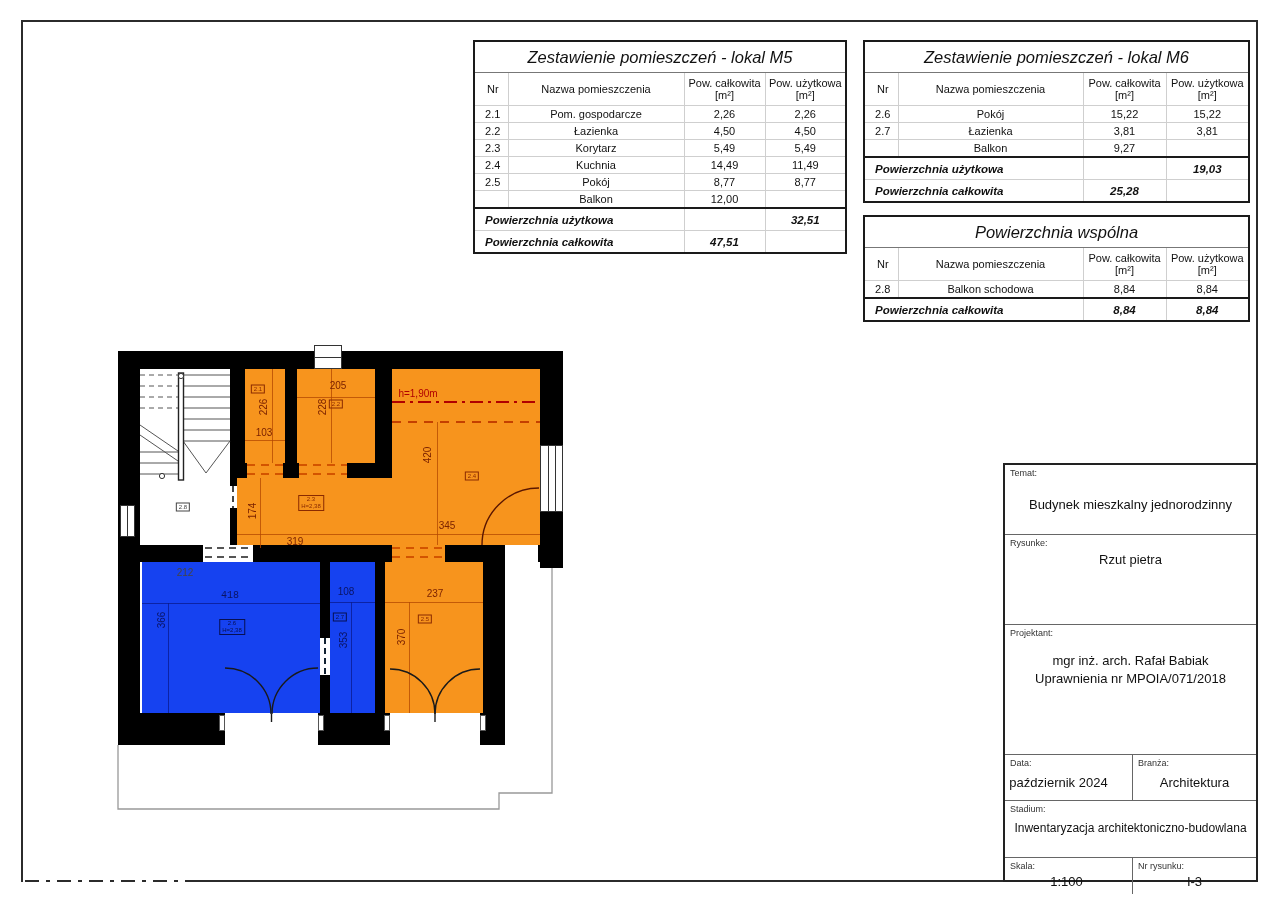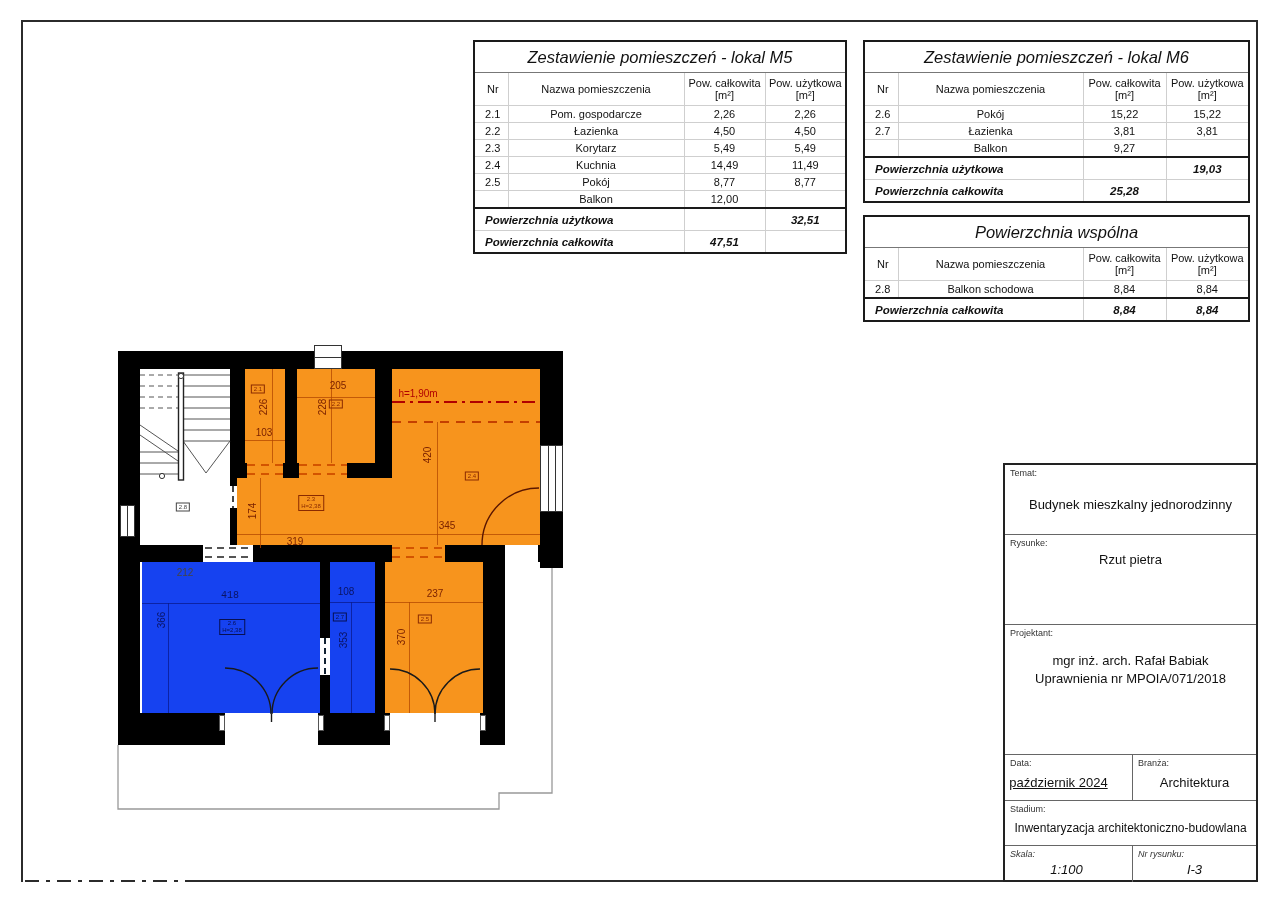--- a/index.html
+++ b/index.html
@@ -380,29 +380,29 @@
       <div class="tb-val" style="top:17px;">Rzut pietra</div>
     </div>
     <div class="tb-sec" style="top:159px;height:130px;">
       <div class="tb-label">Projektant:</div>
       <div class="tb-val" style="top:28px;">mgr inż. arch. Rafał Babiak</div>
       <div class="tb-val" style="top:46px;">Uprawnienia nr MPOIA/071/2018</div>
     </div>
     <div class="tb-sec" style="top:289px;height:46px;">
       <div class="tb-split"></div>
       <div class="tb-label">Data:</div>
-      <div class="tb-val" style="top:20px;left:0;right:144px;text-decoration:underline;">październik 2024</div>
+      <div class="tb-val" style="top:20px;left:0;right:144px;">październik 2024</div>
       <div class="tb-label" style="left:133px;">Branża:</div>
       <div class="tb-val" style="top:20px;left:128px;right:0;">Architektura</div>
     </div>
     <div class="tb-sec" style="top:335px;height:47px;">
       <div class="tb-label">Stadium:</div>
       <div class="tb-val" style="top:20px;font-size:12px;">Inwentaryzacja architektoniczno-budowlana</div>
     </div>
-    <div class="tb-sec" style="top:380px;height:37px;font-style:italic;">
+    <div class="tb-sec" style="top:392px;height:37px;">
       <div class="tb-split"></div>
       <div class="tb-label">Skala:</div>
       <div class="tb-val" style="top:16px;left:0;right:128px;">1:100</div>
       <div class="tb-label" style="left:133px;">Nr rysunku:</div>
       <div class="tb-val" style="top:16px;left:128px;right:0;">I-3</div>
     </div>
   </div>
 
 </div>
 

